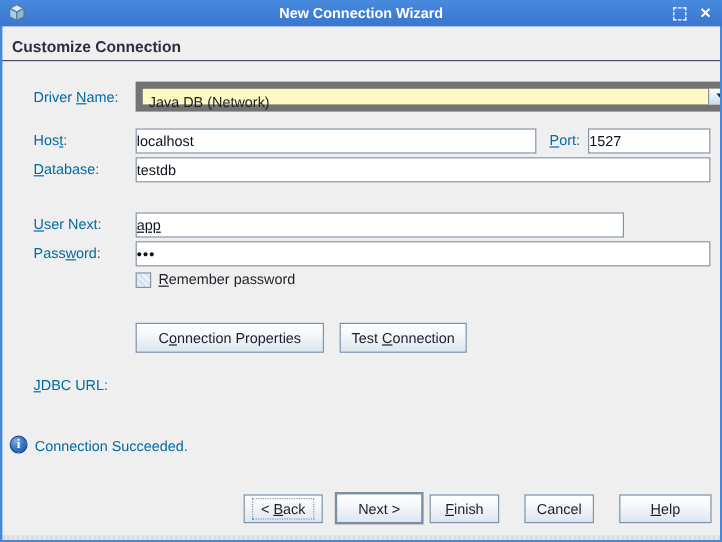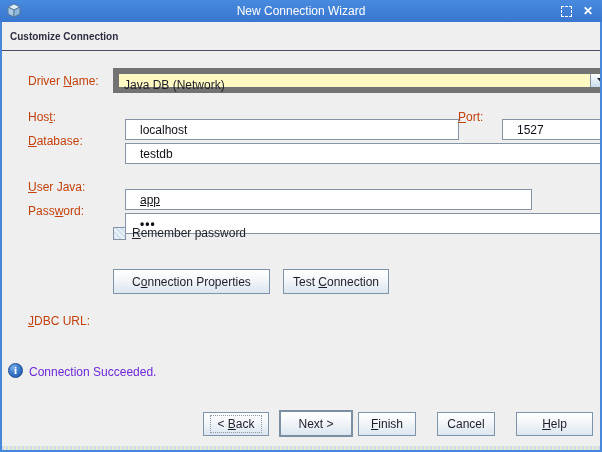--- a/index.html
+++ b/index.html
@@ -10,34 +10,34 @@
   }
   .border-left,.border-right{position:absolute;top:0;bottom:0;width:2px;background:#4687d9;z-index:5}
   .border-left{left:0}.border-right{right:0}
   .border-bottom{position:absolute;left:0;right:0;bottom:0;height:2px;background:#4687d9;z-index:5}
   .grip{position:absolute;left:2px;right:2px;bottom:2px;height:4px;z-index:4;
     background:repeating-linear-gradient(90deg,#cdddee 0 2px,#ece8cf 2px 4px)}
 
   .titlebar{position:absolute;left:0;top:0;right:0;height:22px;z-index:6;
     background:linear-gradient(#478ade,#3a76cf);}
   .title{position:absolute;left:0;right:0;top:0;height:22px;line-height:22px;text-align:center;
-    color:#fff;font-weight:normal;font-size:12px}
+    color:#fff;font-weight:bold;font-size:12px}
   .cube{position:absolute;left:6px;top:3px;width:16px;height:16px}
   .win-btns{position:absolute;right:9px;top:0;height:22px;display:flex;align-items:center;gap:11px;z-index:7}
   .max-btn{width:11px;height:11px;box-sizing:border-box;border:1px dashed #fff;background:transparent;padding:0;cursor:default}
   .close-btn{color:#fff;font-weight:bold;font-size:12px;line-height:1;background:none;border:none;padding:0;cursor:default;font-family:"Liberation Sans",sans-serif}
 
-  .page-title{position:absolute;left:10px;top:31px;font-weight:bold;font-size:10px;color:#2d2d40;white-space:nowrap}
+  .page-title{position:absolute;left:10px;top:31px;font-weight:bold;font-size:13px;color:#2d2d40;white-space:nowrap}
   .sep{position:absolute;left:0;right:0;top:50px;height:1px;background:#4a4a62}
 
-  .flabel{position:absolute;white-space:nowrap;color:#c2410c}
+  .flabel{position:absolute;white-space:nowrap;color:#0369a1}
   .mn{text-decoration:underline}
 
   .tf{position:absolute;box-sizing:border-box;height:21px;border:1px solid #8494a6;background:#fff;
-    font-family:"Liberation Sans",sans-serif;font-size:12px;color:#10101a;padding:1px 14px;outline:none;margin:12px}
+    font-family:"Liberation Sans",sans-serif;font-size:12px;color:#10101a;padding:1px 0;outline:none;margin:0}
   .pw{letter-spacing:1px;font-weight:bold}
 
   .combo{position:absolute;left:113px;top:68px;width:506px;height:25px;box-sizing:border-box;
     border:6px solid #737373;background:#fef9c3}
   .combo-value{position:absolute;left:5px;top:4px;white-space:nowrap}
   .combo-btn{position:absolute;right:0;top:0;bottom:0;width:23px;border:none;border-left:1px solid #8494a6;
     background:linear-gradient(180deg,#fbfdfe 0%,#e7eff7 45%,#c9dcee 100%);
     display:flex;align-items:center;justify-content:center;padding:0;cursor:default}
   .tri{width:0;height:0;border-left:5px solid transparent;border-right:5px solid transparent;border-top:6px solid #1b2838}
 
@@ -50,21 +50,21 @@
     color:#1e1e28;font-family:"Liberation Sans",sans-serif;font-size:12px;
     display:flex;align-items:center;justify-content:center;padding:0;cursor:default;white-space:nowrap}
   .btn.default{border:2px solid #7b8fa2}
   .focus-ring{border:1px dotted #8a99a8;padding:1px 6px}
 
   .info{position:absolute;left:8px;top:363px;width:15px;height:15px;border-radius:50%;
     background:radial-gradient(circle at 35% 28%,#7db0ec 0%,#3d79c8 45%,#1d55a8 100%);
     border:1px solid #174a8f;box-sizing:border-box;
     display:flex;align-items:center;justify-content:center;color:#fff;
     font-family:"Liberation Serif",serif;font-weight:bold;font-size:11px;line-height:1}
-  .status-text{position:absolute;left:29px;top:365px;color:#6d28d9;white-space:nowrap}
+  .status-text{position:absolute;left:29px;top:365px;color:#0369a1;white-space:nowrap}
 </style>
 </head>
 <body>
 
 <div class="window">
 
   <div class="titlebar">
     <span class="cube">
       <svg width="16" height="16" viewBox="0 0 16 16">
         <polygon points="8,1 14,4 8,7 2,4" fill="#dceefa" stroke="#5a7a96" stroke-width="1"></polygon>
@@ -95,21 +95,21 @@
   </div>
 
   <label class="flabel" style="left:28px;top:110px"><span>Hos</span><span class="mn">t</span><span>:</span></label>
   <input class="tf" style="left: 113px; top: 107px; width: 334px;" value="localhost">
   <label class="flabel" style="left:458px;top:110px"><span></span><span class="mn">P</span><span>ort:</span></label>
   <input class="tf" style="left: 490px; top: 107px; width: 102px;" value="1527">
 
   <label class="flabel" style="left:28px;top:134px"><span></span><span class="mn">D</span><span>atabase:</span></label>
   <input class="tf" style="left: 113px; top: 131px; width: 479px;" value="testdb">
 
-  <label class="flabel" style="left:28px;top:180px"><span></span><span class="mn">U</span><span>ser Java:</span></label>
+  <label class="flabel" style="left:28px;top:180px"><span></span><span class="mn">U</span><span>ser Next:</span></label>
   <input class="tf" style="left: 113px; top: 177px; width: 407px; text-decoration: underline;" value="app">
 
   <label class="flabel" style="left:28px;top:204px"><span>Pass</span><span class="mn">w</span><span>ord:</span></label>
   <input class="tf pw" style="left: 113px; top: 201px; width: 479px;" value="•••">
 
   <span class="checkbox"></span>
   <label class="cb-label"><span></span><span class="mn">R</span><span>emember password</span></label>
 
   <button class="btn" style="left:113px;top:269px;width:157px;height:25px">
       <span><span>C</span><span class="mn">o</span><span>nnection Properties</span></span>

